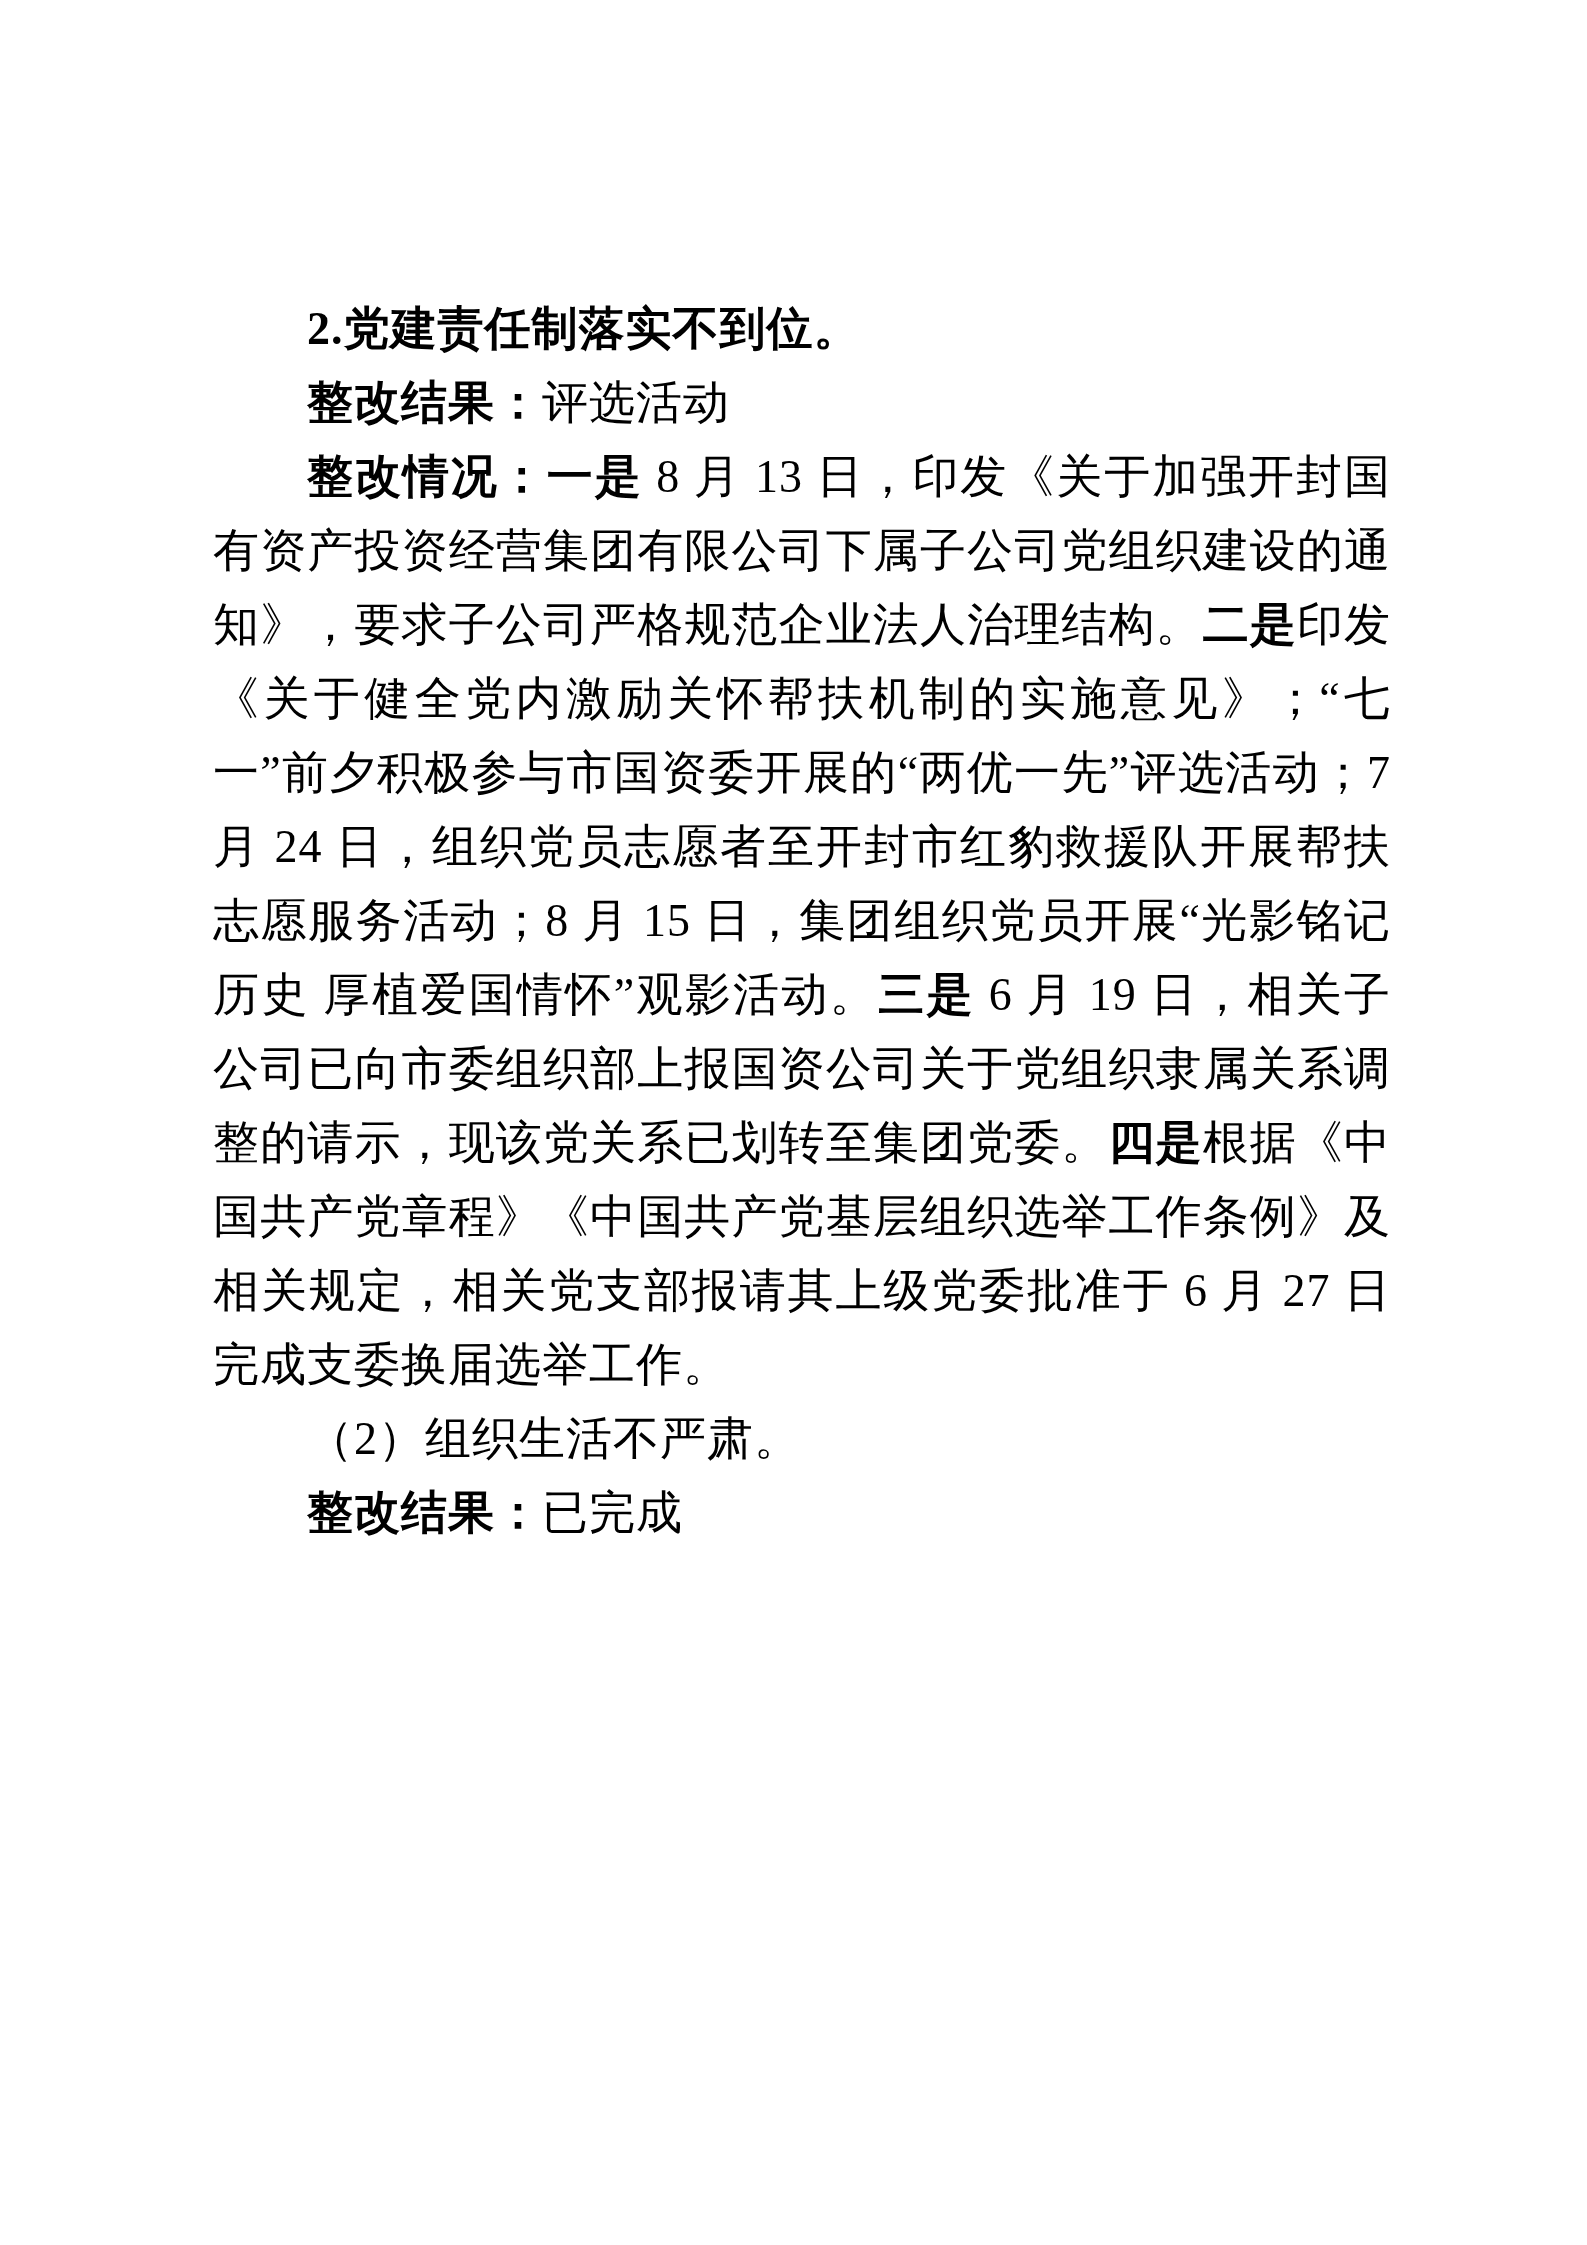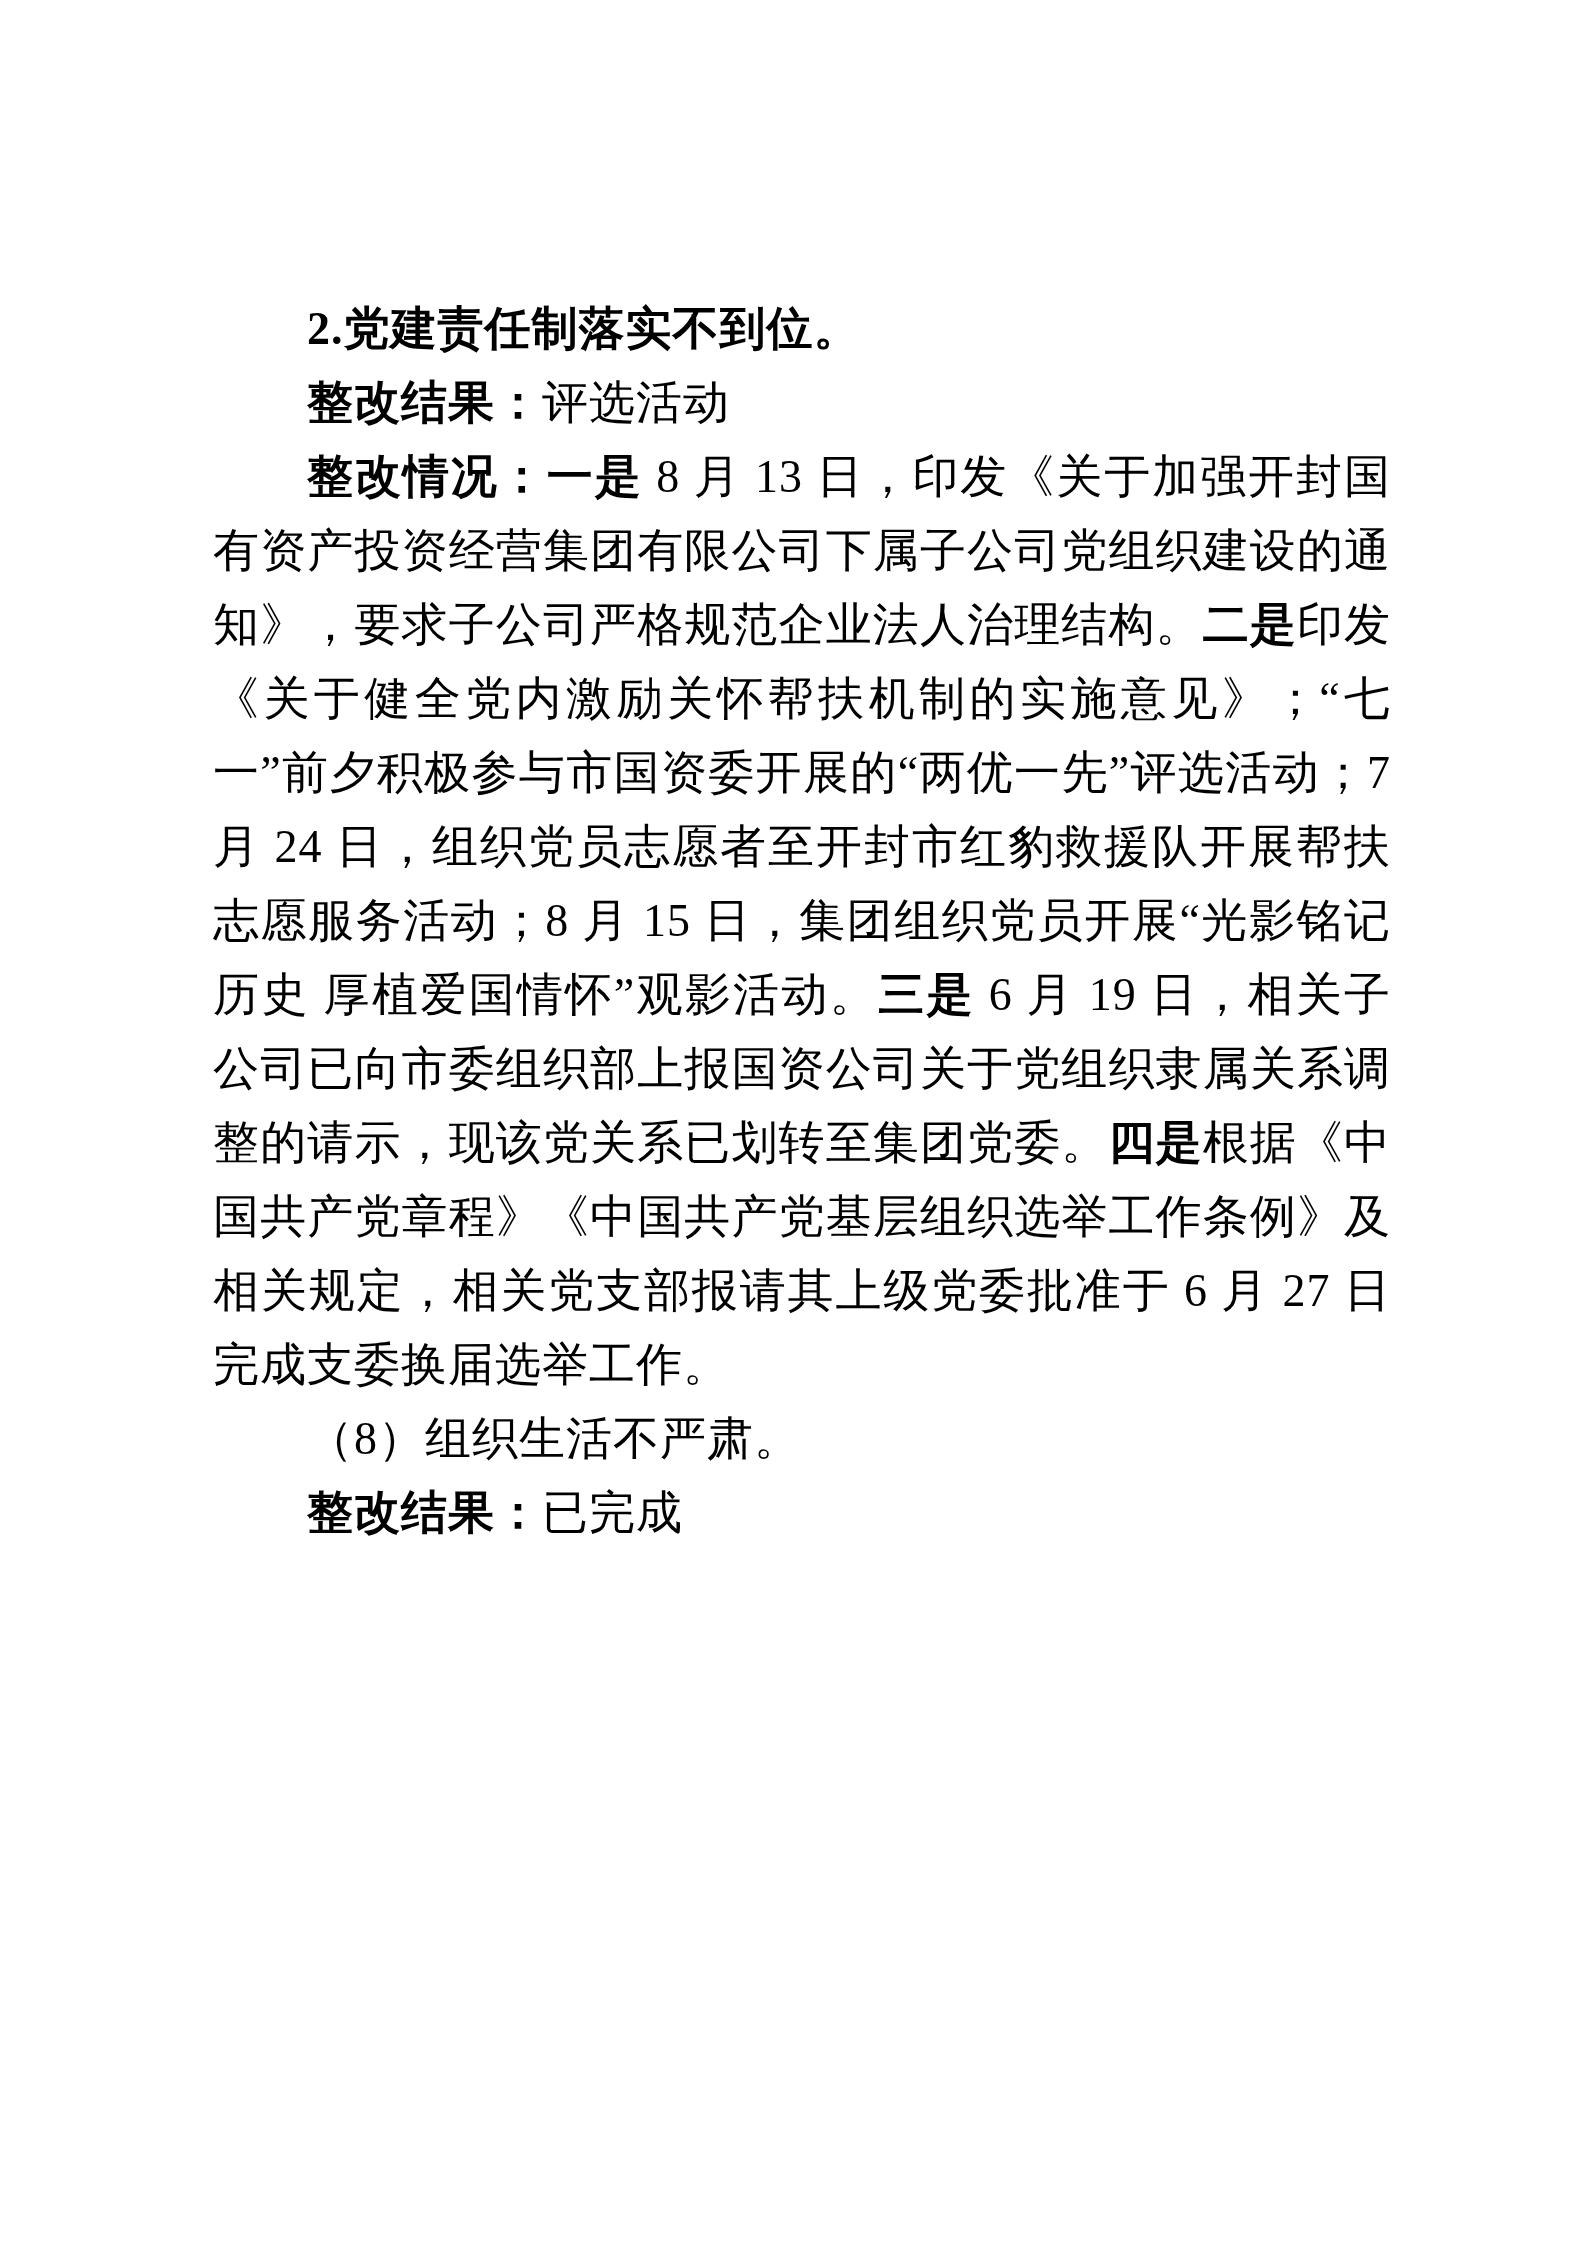--- a/index.html
+++ b/index.html
@@ -45,18 +45,18 @@
   }
 </style>
 </head>
 <body>
 
 <div class="page">
   <div class="content">
     <p><span class="b">2.党建责任制落实不到位。</span></p>
     <p><span class="b">整改结果：</span><span>评选活动</span></p>
     <p><span class="b">整改情况：</span><span class="b">一是</span><span> 8 月 13 日，印发《关于加强开封国有资产投资经营集团有限公司下属子公司党组织建设的通知》，要求子公司严格规范企业法人治理结构。</span><span class="b">二是</span><span>印发《关于健全党内激励关怀帮扶机制的实施意见》；“七一”前夕积极参与市国资委开展的“两优一先”评选活动；7 月 24 日，组织党员志愿者至开封市红豹救援队开展帮扶志愿服务活动；8 月 15 日，集团组织党员开展“光影铭记历史 厚植爱国情怀”观影活动。</span><span class="b">三是</span><span> 6 月 19 日，相关子公司已向市委组织部上报国资公司关于党组织隶属关系调整的请示，现该党关系已划转至集团党委。</span><span class="b">四是</span><span>根据《中国共产党章程》《中国共产党基层组织选举工作条例》及相关规定，相关党支部报请其上级党委批准于 6 月 27 日完成支委换届选举工作。</span></p>
-    <p><span>（8）组织生活不严肃。</span></p>
+    <p><span>（2）组织生活不严肃。</span></p>
     <p><span class="b">整改结果：</span><span>已完成</span></p>
   </div>
 
   <div class="pagenum">- 12 -</div>
 </div>
 
 </body></html>

